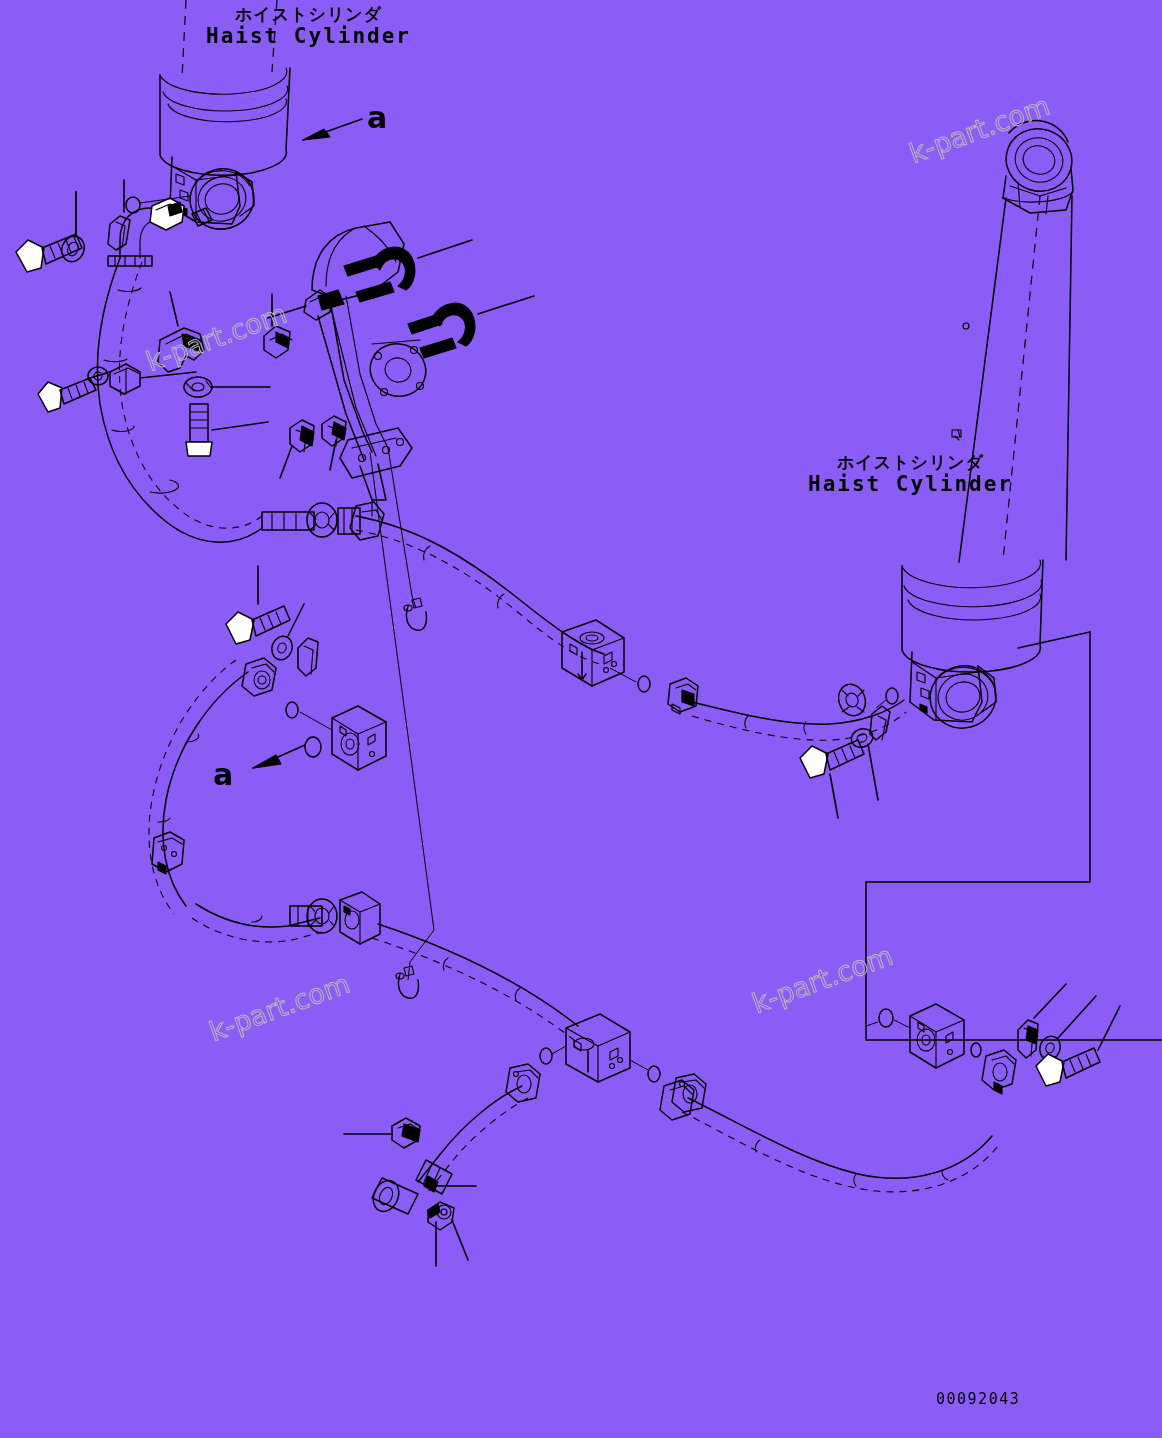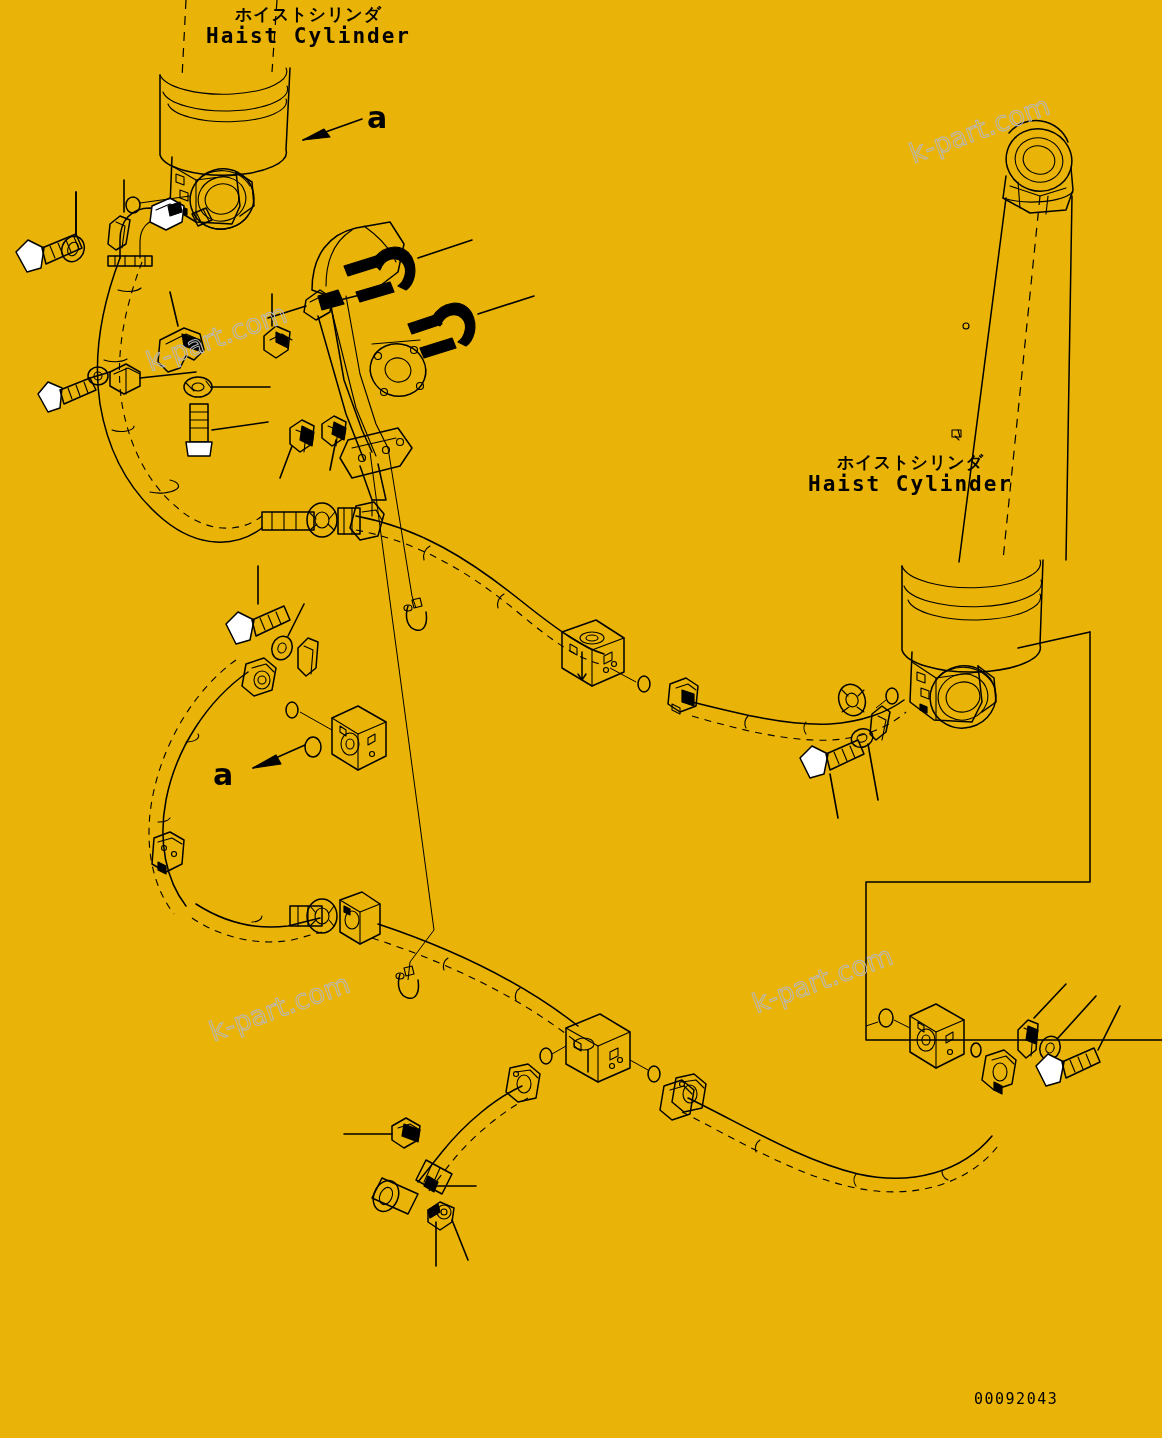--- a/index.html
+++ b/index.html
@@ -8,21 +8,21 @@
     padding: 0;
     background: #ffffff;
   }
   body {
     font-family: "DejaVu Sans", "Liberation Sans", sans-serif;
   }
   #sheet {
     position: relative;
     width: 1162px;
     height: 1438px;
-    background: #eab308;
+    background: #8b5cf6;
     overflow: hidden;
   }
   #artboard {
     position: absolute;
     left: 0; top: 0;
     width: 1162px;
     height: 1438px;
   }
   .label-block {
     position: absolute;
@@ -596,20 +596,20 @@
 
   <div class="label-block" style="left:808px; top:452px;">
     <div class="label-jp">ホイストシリンダ</div>
     <div class="label-en">Haist Cylinder</div>
   </div>
 
   <div class="ref-letter" style="left:367px; top:100px;">a</div>
 
   <div class="ref-letter" style="left:213px; top:757px;">a</div>
 
-  <div class="drawing-number" style="left:974px; top:1390px;text-align:right;">00092043</div>
+  <div class="drawing-number" style="left:936px; top:1390px;text-align:right;">00092043</div>
 
   <div class="watermark" style="left:142px; top:348px; transform:rotate(-20deg); transform-origin:left top;">k-part.com</div>
   <div class="watermark" style="left:905px; top:140px; transform:rotate(-20deg); transform-origin:left top;">k-part.com</div>
   <div class="watermark" style="left:205px; top:1018px; transform:rotate(-20deg); transform-origin:left top;">k-part.com</div>
   <div class="watermark" style="left:748px; top:990px; transform:rotate(-20deg); transform-origin:left top;">k-part.com</div>
 
 </div>
 
 </body></html>

